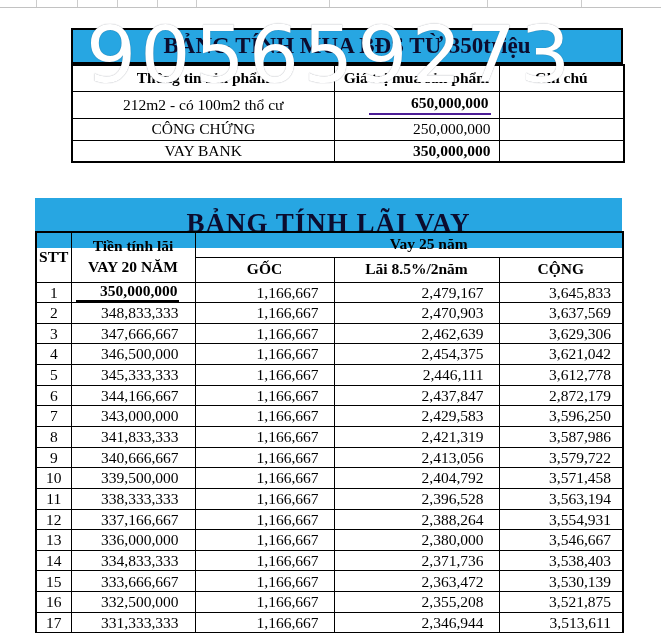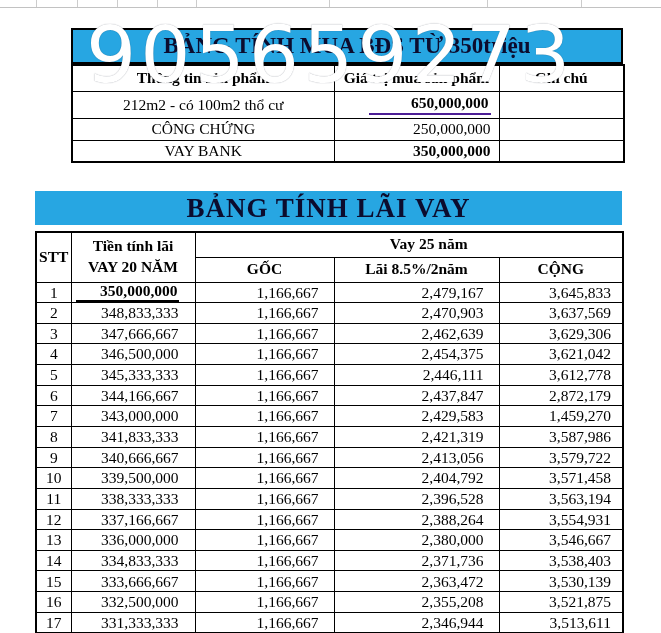--- a/index.html
+++ b/index.html
@@ -8,21 +8,21 @@
     font-family:"Liberation Serif",serif;overflow:hidden;color:#000;
   }
   
   .topline{position:absolute;top:7px;left:0;width:661px;height:1px;background:#c2c2c2;}
   .tick{position:absolute;top:0;width:1px;height:7px;background:#cccccc;}
 
   
   .band{position:absolute;background:var(--accent,#27a6e2);display:flex;align-items:center;justify-content:center;box-sizing:border-box;}
   .band1{left:71px;top:28px;width:552px;height:36px;border:2px solid #000;}
   .band1 .bt{font-weight:bold;font-size:23px;color:#0c0c2e;}
-  .band2{left:35px;top:191px;width:587px;height:34px;}
+  .band2{left:35px;top:198px;width:587px;height:50px;}
   .band2 .bt{font-weight:bold;font-size:27px;color:#0c0c2e;letter-spacing:1px;}
 
   
   table{border-collapse:collapse;table-layout:fixed;}
   .tbl1{position:absolute;left:71px;top:64px;width:552px;border:2px solid #000;}
   .tbl1 th,.tbl1 td{border:1px solid #000;padding:0;vertical-align:middle;}
   .tbl1 thead tr{height:26px;}
   .tbl1 th{font-size:15.5px;font-weight:bold;text-align:center;}
   .tbl1 td{font-size:15.5px;}
   .tbl1 .lbl{text-align:center;}
@@ -183,21 +183,21 @@
           <td class="val c1"><span class="num">344,166,667</span></td>
           <td class="val c2"><span class="num">1,166,667</span></td>
           <td class="val c3"><span class="num">2,437,847</span></td>
           <td class="val c4"><span class="num">2,872,179</span></td>
         </tr>
         <tr>
           <td class="stt">7</td>
           <td class="val c1"><span class="num">343,000,000</span></td>
           <td class="val c2"><span class="num">1,166,667</span></td>
           <td class="val c3"><span class="num">2,429,583</span></td>
-          <td class="val c4"><span class="num">1,459,270</span></td>
+          <td class="val c4"><span class="num">3,596,250</span></td>
         </tr>
         <tr>
           <td class="stt">8</td>
           <td class="val c1"><span class="num">341,833,333</span></td>
           <td class="val c2"><span class="num">1,166,667</span></td>
           <td class="val c3"><span class="num">2,421,319</span></td>
           <td class="val c4"><span class="num">3,587,986</span></td>
         </tr>
         <tr>
           <td class="stt">9</td>

